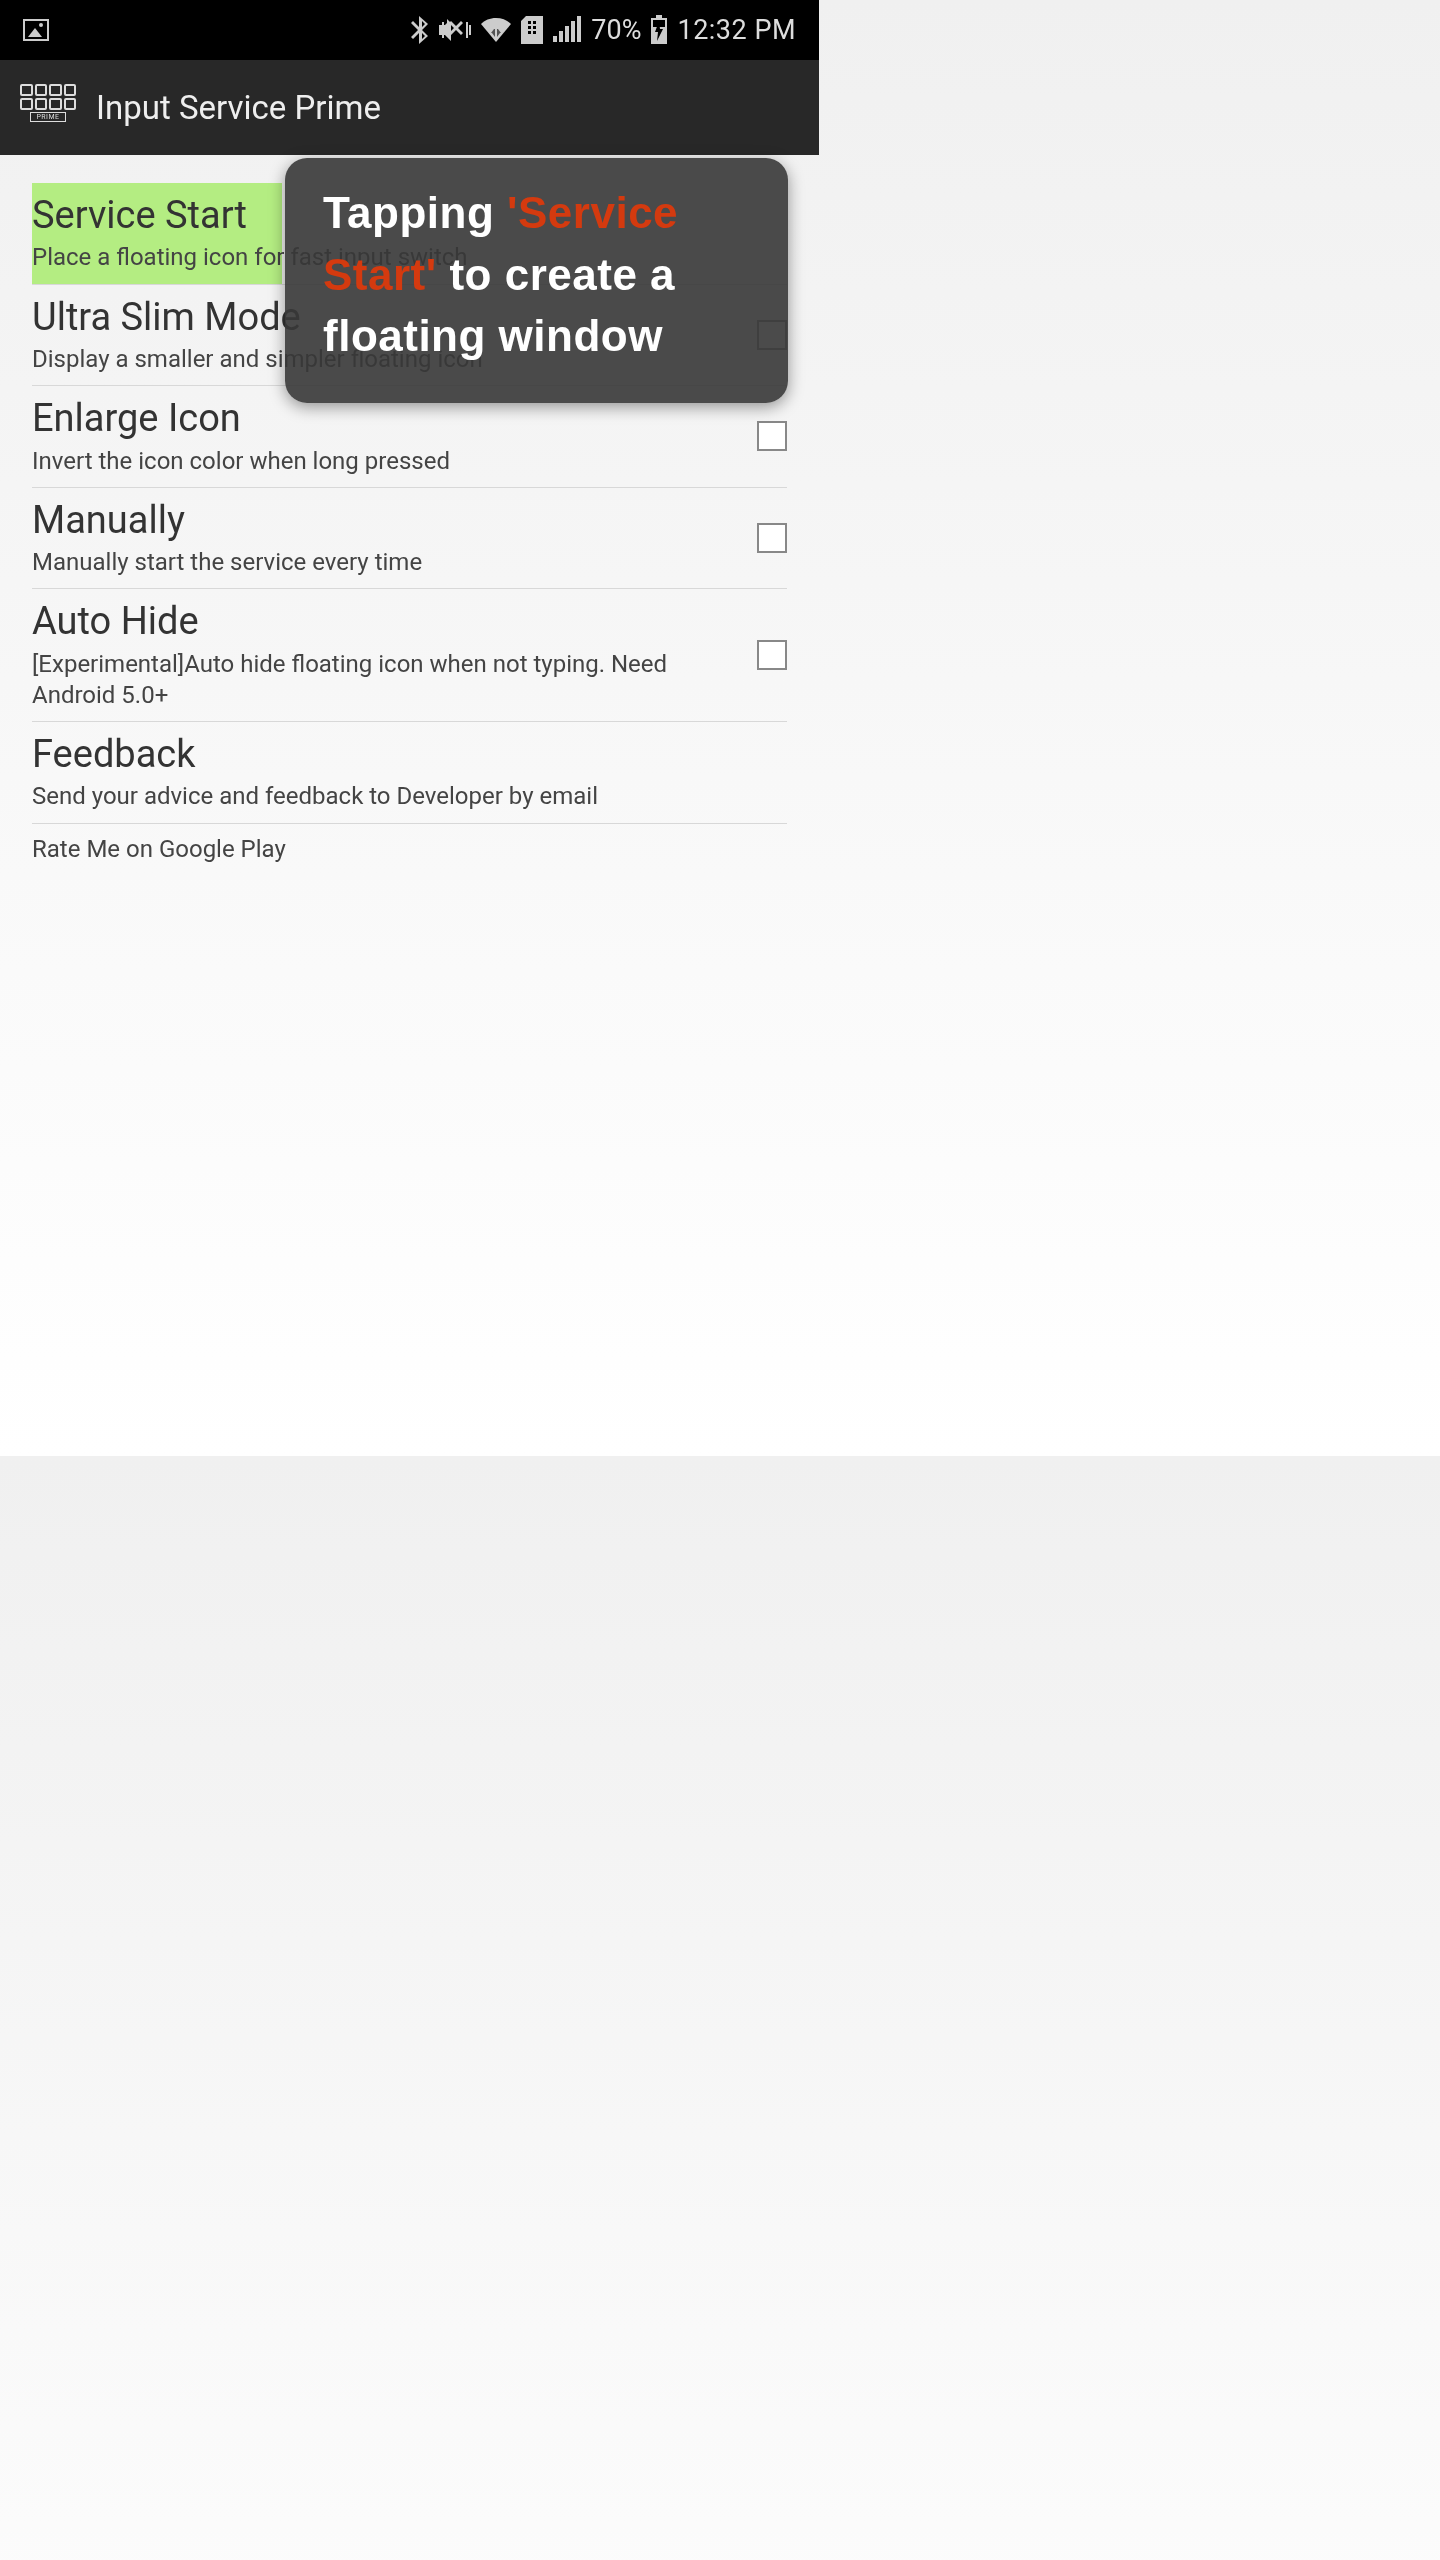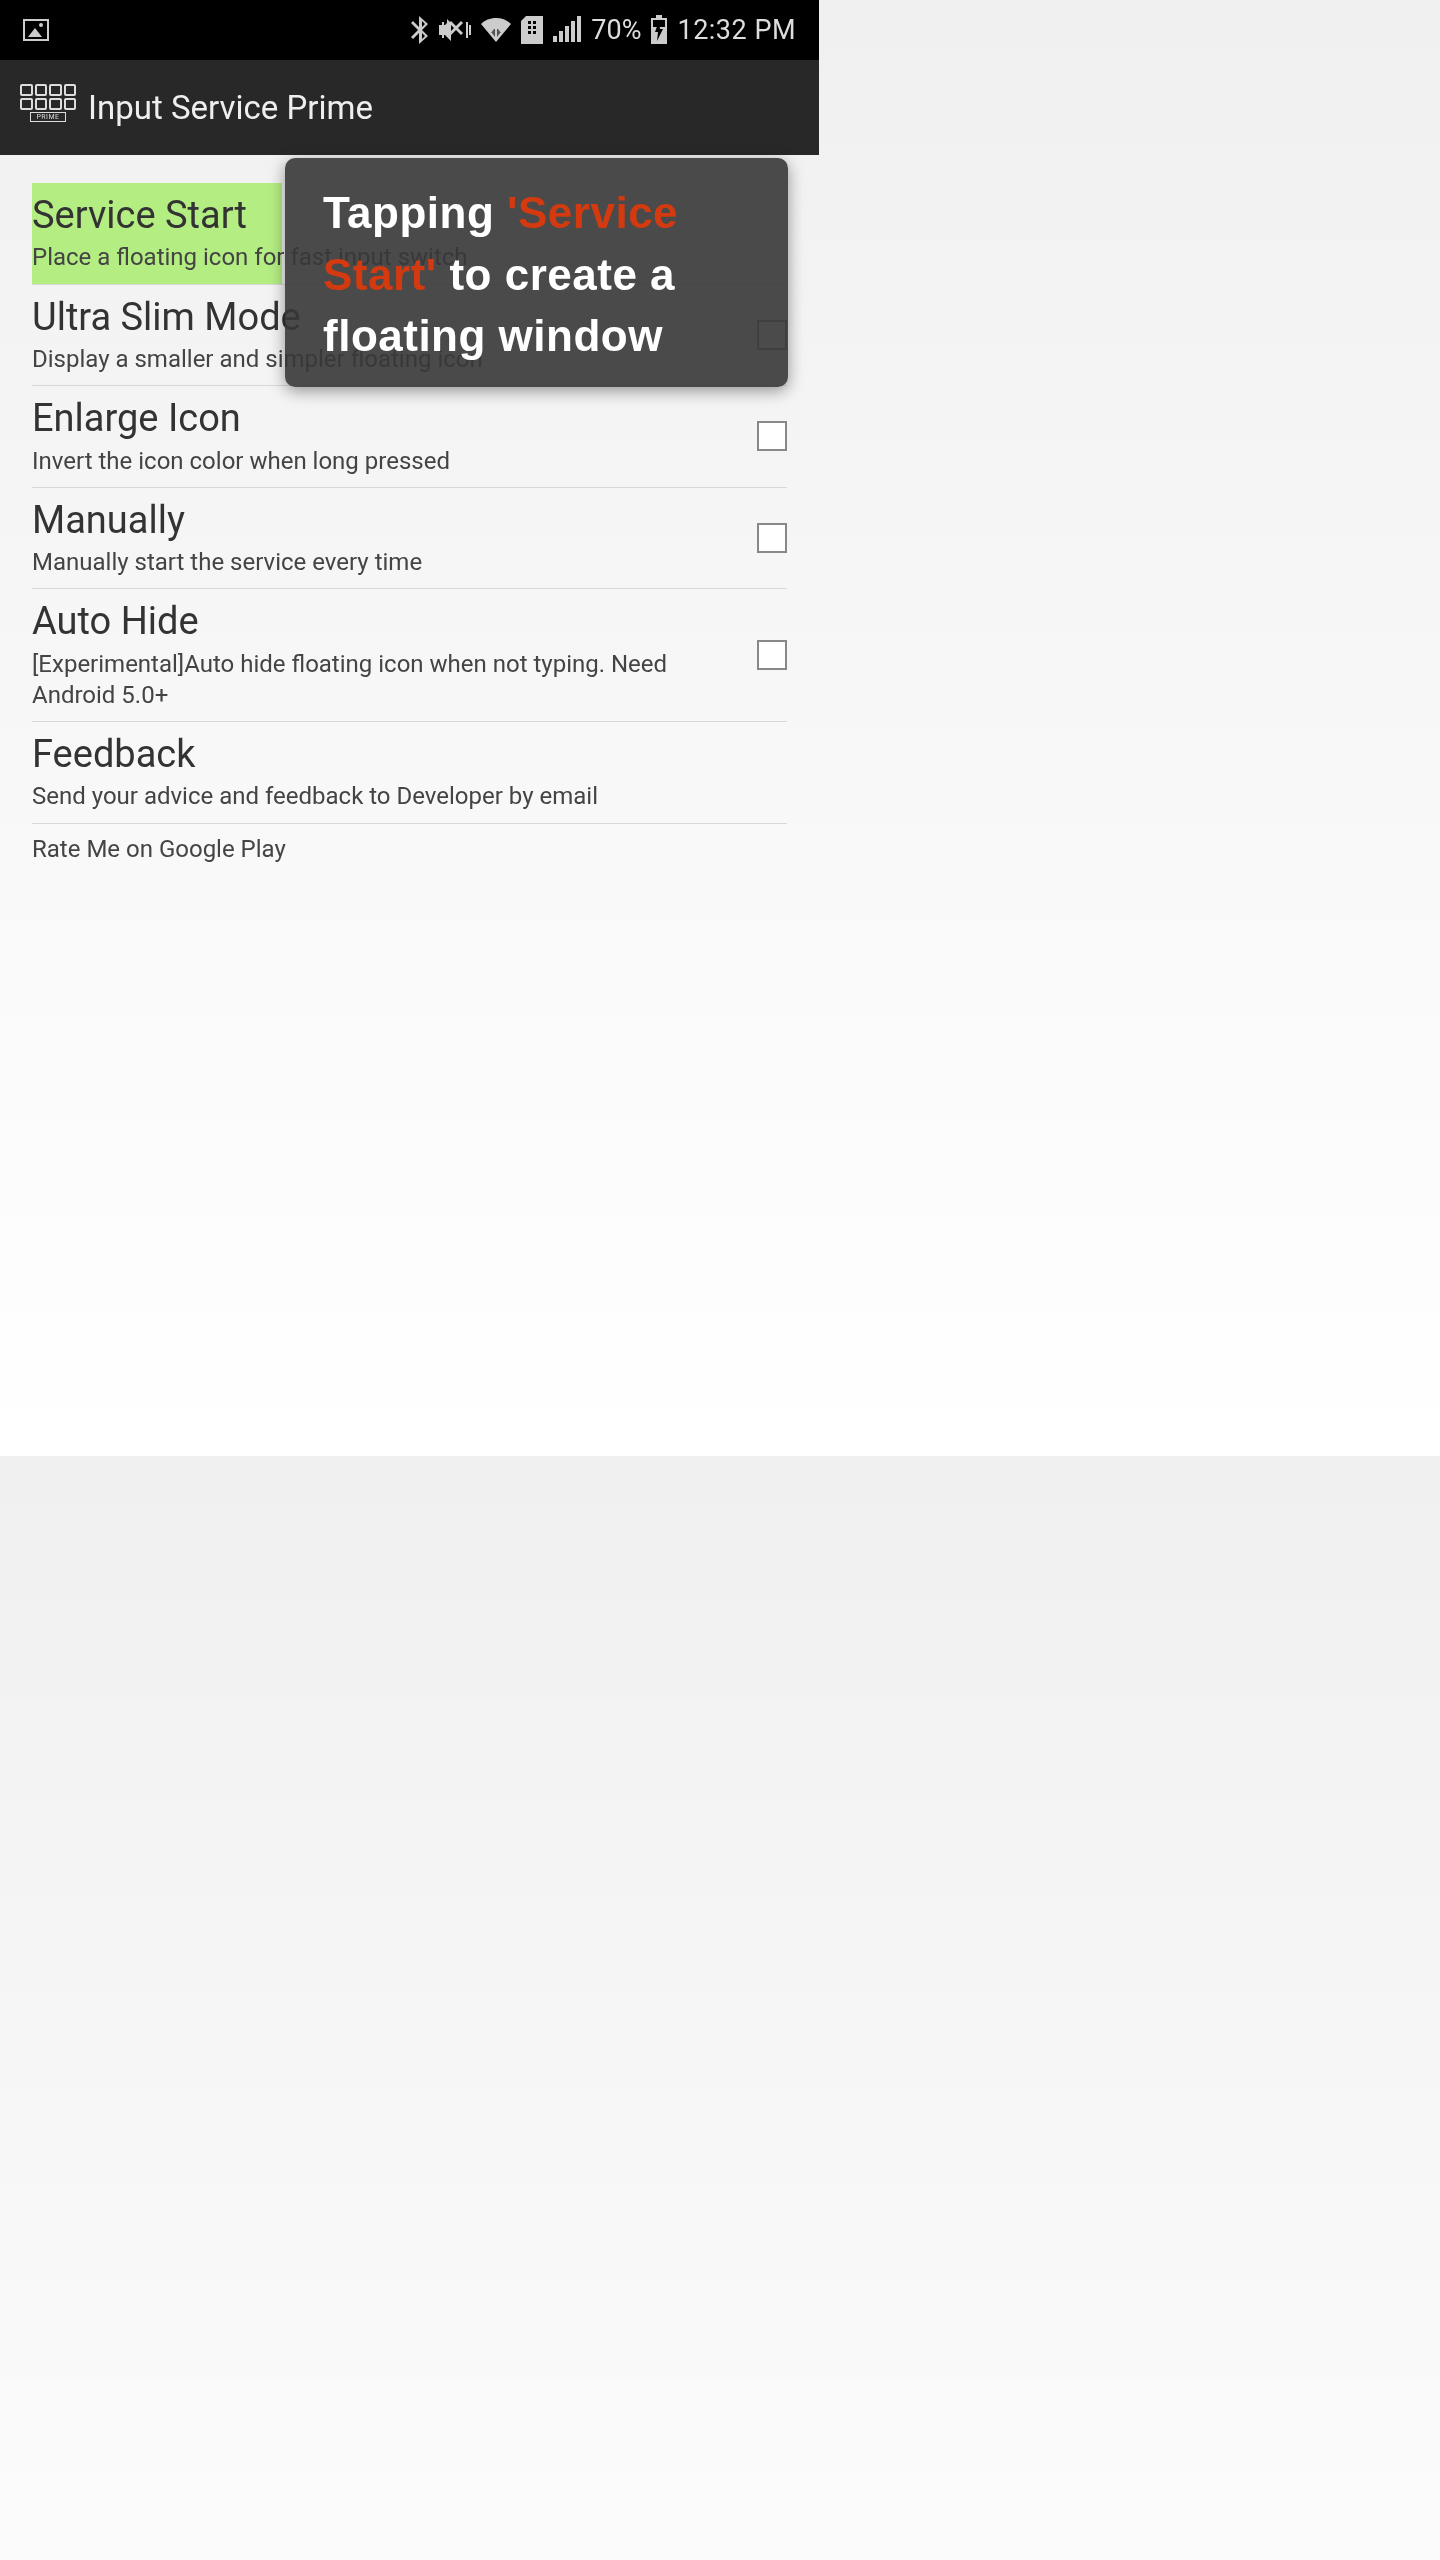--- a/index.html
+++ b/index.html
@@ -44,21 +44,21 @@
   }
   .battery-icon::before{ content:""; position:absolute; top:-5px; left:3px; width:6px; height:3px; background:#ccc;}
   .battery-icon::after{ content:""; position:absolute; left:0; bottom:0; width:100%; height:70%; background:#ccc;}
   
   .app-bar {
     height: 95px;
     background: #282828;
     display: flex;
     align-items: center;
     padding: 14px 20px;
-    gap: 12px;
+    gap: 20px;
   }
   .app-icon {
     width: 56px; height: 48px;
     display:flex; flex-direction:column; gap:2px;
   }
   .app-icon-row{ display:flex; gap:2px;}
   .app-icon-row span{ flex:1; height:12px; border:2px solid #ddd; border-radius:2px;}
   .app-icon-label{ font-size:7px; color:#ddd; text-align:center; border:1px solid #ddd; margin: 0 10px; letter-spacing:0.5px;}
   .app-title { color: #eee; font-size: 33px; font-weight: 400; }
   
@@ -95,22 +95,22 @@
     background: #fff;
   }
   .row:not(.highlight) .checkbox{ right: 0px;}
 
   .tooltip {
     position: absolute;
     left: 285px;
     top: 158px;
     width: 503px;
     background: rgba(55,55,55,0.90);
-    border-radius: 10px;
-    padding: 24px 38px 20px 38px;
+    border-radius: 22px;
+    padding: 24px 38px 36px 38px;
     box-shadow: 0 4px 16px rgba(0,0,0,0.4);
     z-index: 10;
   }
   .tooltip-text {
     font-family: "Arial Narrow", Impact, sans-serif;
     font-stretch: condensed;
     color: #fff;
     font-size: 44px;
     font-weight: 700;
     line-height: 1.4;

